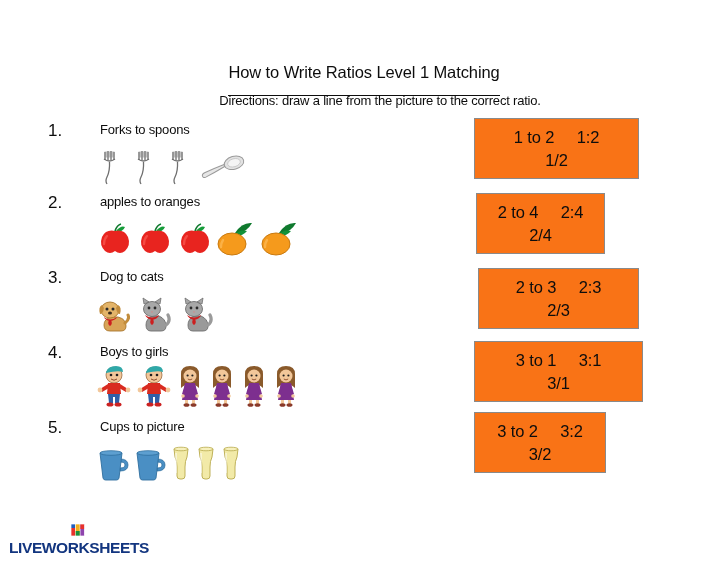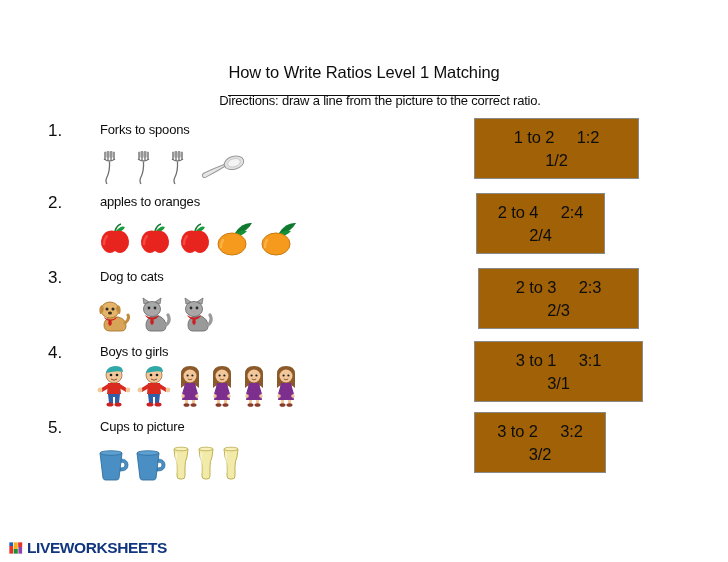--- a/index.html
+++ b/index.html
@@ -91,21 +91,21 @@
   .answers {
     position: absolute;
     left: 474px;
     top: 118px;
     width: 170px;
   }
   .abox {
     box-sizing: border-box;
     width: 165px;
     border: 1.3px solid #8a8a8a;
-    background: #a16207;
+    background: #f97316;
     padding: 7px 0 6px 0;
     text-align: center;
     margin-bottom: 17px;
     font-size: 16.5px;
     line-height: 23px;
     letter-spacing: -0.1px;
   }
   .abox .line1 {
     display: block;
     white-space: pre;
@@ -120,20 +120,21 @@
   .abox.b5 { margin-left: 0px; width: 132px; }
 
   
   .logo {
     position: absolute;
     left: 9px;
     bottom: 6px;
     display: flex;
     align-items: center;
     gap: 3px;
+    flex-direction: column;
   }
   .logo-mark {
     display: block;
   }
   .logo-text {
     font-size: 15.5px;
     font-weight: bold;
     color: #12357f;
     letter-spacing: -0.4px;
     line-height: 16px;

